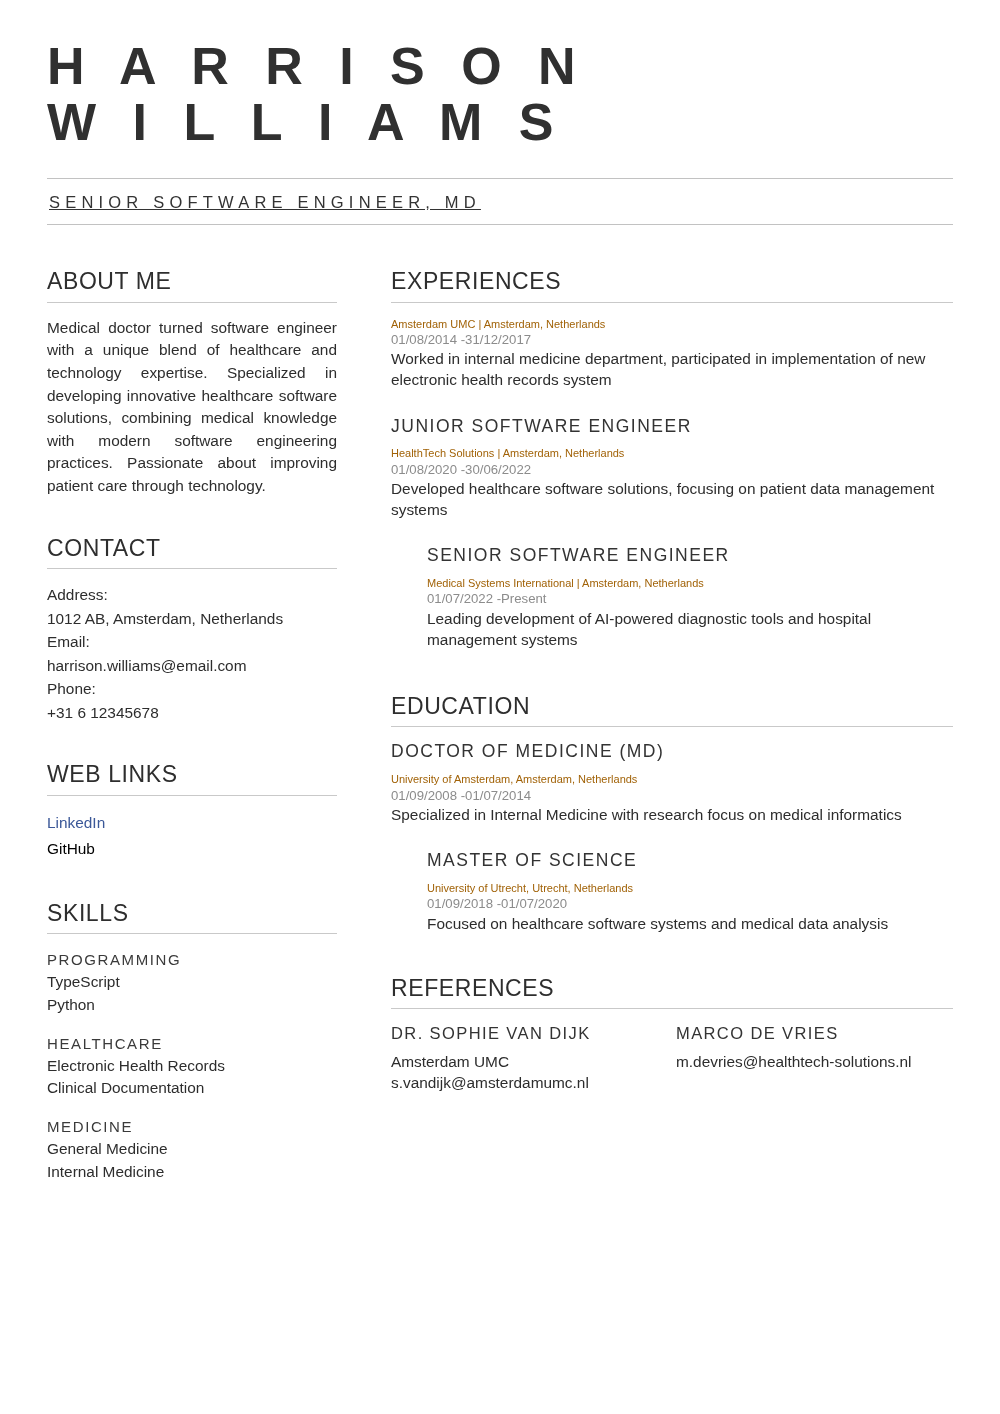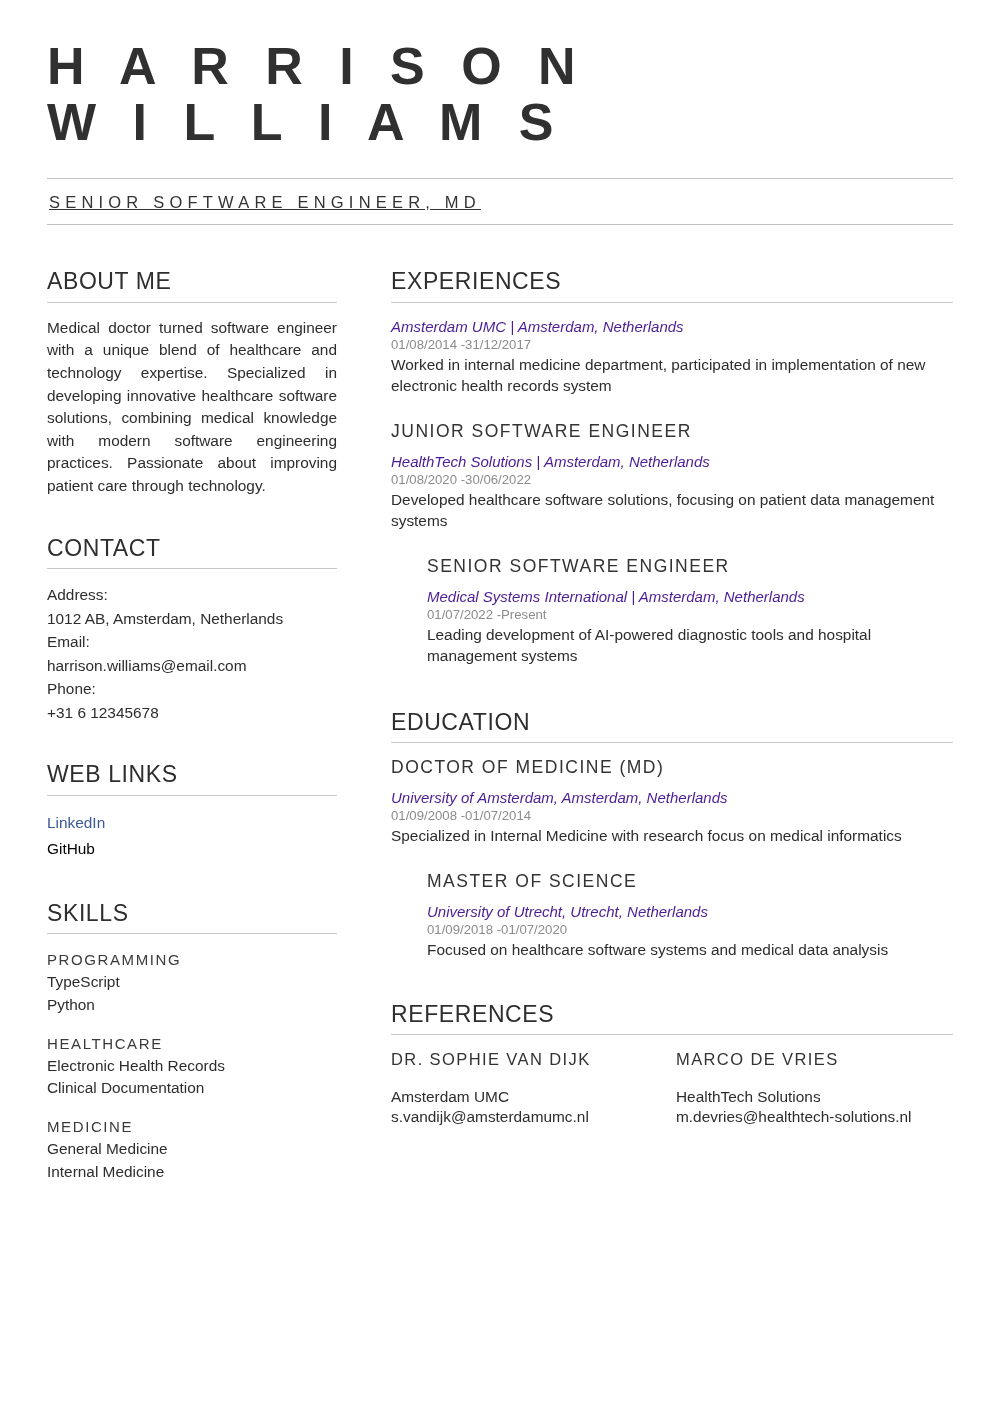--- a/index.html
+++ b/index.html
@@ -121,24 +121,23 @@
   .entry { margin-bottom: 25px; }
   .entry:last-child { margin-bottom: 0; margin-left: 36px; }
   .entry-title {
     font-size: 17.5px;
     letter-spacing: 1.5px;
     color: #333333;
     line-height: 1.25;
     margin-bottom: 9px;
   }
   .entry-org {
-    font-size: 15px;
-    color: #4c1d95;
+    font-size: 11px;
+    color: #a16207;
     line-height: 1.3;
-    font-style: italic;
   }
   .entry-date {
     font-size: 13.2px;
     color: #8c8c8c;
     line-height: 1.32;
   }
   .entry-desc {
     font-size: 15.4px;
     color: #2d2d2d;
     line-height: 1.37;
@@ -148,21 +147,21 @@
   .gap-references { height: 42px; }
 
   
   .refs-row { display: flex; }
   .ref-col { width: 285px; flex: 0 0 285px; }
   .ref-name {
     font-size: 16.5px;
     letter-spacing: 1.4px;
     color: #333333;
     line-height: 1.3;
-    margin-bottom: 16px;
+    margin-bottom: 8px;
   }
   .ref-org {
     font-size: 15.4px;
     color: #2d2d2d;
     line-height: 1.36;
   }
   .ref-email {
     font-size: 15.4px;
     color: #2d2d2d;
     line-height: 1.36;
@@ -301,21 +300,20 @@
         <div class="section-rule"></div>
 
         <div class="refs-row">
           <div class="ref-col">
             <div class="ref-name">DR. SOPHIE VAN DIJK</div>
             <div class="ref-org">Amsterdam UMC</div>
             <div class="ref-email">s.vandijk@amsterdamumc.nl</div>
           </div>
           <div class="ref-col">
             <div class="ref-name">MARCO DE VRIES</div>
-            <div class="ref-org">HealthTech Solutions</div>
             <div class="ref-email">m.devries@healthtech-solutions.nl</div>
           </div>
         </div>
       </div>
 
     </div>
 
   </div>
 </div>
 

